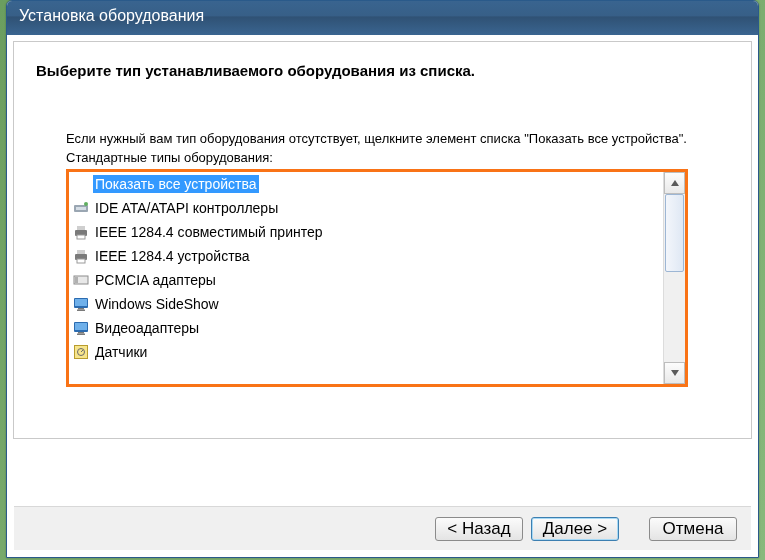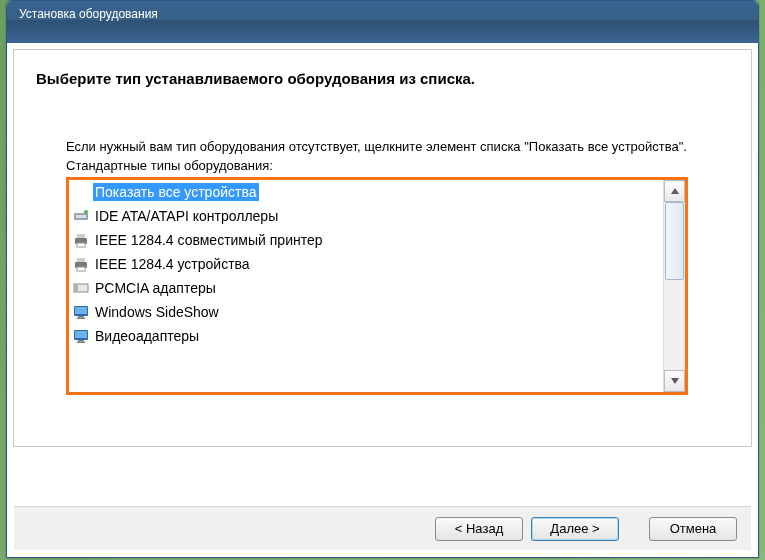--- a/index.html
+++ b/index.html
@@ -18,25 +18,25 @@
     top: 0;
     width: 753px;
     height: 558px;
     background: #fff;
     border: 1px solid #2a5a8a;
     border-radius: 6px 6px 0 0;
     overflow: hidden;
     box-shadow: 0 0 2px rgba(0,0,0,.3);
   }
   .titlebar {
-    height: 42px;
+    height: 34px;
     background: linear-gradient(to bottom, #39648f 0%, #375f87 45%, #2f5174 46%, #3a6590 100%);
     color: #fff;
     padding: 6px 12px 0 12px;
-    font-size: 12px;
+    font-size: 16px;
   }
   .panel-outer {
     margin: 6px;
     height: 398px;
     border: 1px solid #c9c9c9;
     background: #fff;
   }
   .header-strip {
     padding: 20px 22px 0 22px;
     height: 80px;
@@ -141,21 +141,21 @@
     padding-right: 14px;
     gap: 8px;
   }
   .btn {
     height: 24px;
     min-width: 88px;
     padding: 0 10px;
     border: 1px solid #8b8b8b;
     border-radius: 3px;
     background: linear-gradient(to bottom,#fbfbfb,#e4e4e4);
-    font-size: 13px;
+    font-size: 17px;
     color: #000;
     cursor: pointer;
     display: flex;
     align-items: center;
     justify-content: center;
   }
   .btn.primary {
     border: 1px solid #3c7fb1;
     box-shadow: inset 0 0 0 1px #A7D9F5;
   }
@@ -225,20 +225,28 @@
               <span class="lbl">Windows SideShow</span>
             </div>
             <div class="item">
               <span class="ic"><svg width="16" height="16" viewBox="0 0 16 16">
                   <rect x="1" y="2" width="14" height="10" fill="#2b6bb0" rx="1"></rect>
                   <rect x="2" y="3" width="12" height="7" fill="#6fb0ea"></rect>
                   <rect x="5" y="12" width="6" height="1.5" fill="#7a7a7a"></rect>
                   <rect x="4" y="13.5" width="8" height="1.5" fill="#7a7a7a"></rect>
                 </svg></span>
               <span class="lbl">Видеоадаптеры</span>
+            </div>
+            <div class="item">
+              <span class="ic"><svg width="16" height="16" viewBox="0 0 16 16">
+                  <rect x="1.5" y="1.5" width="13" height="13" fill="#f7e58b" stroke="#b89c2e"></rect>
+                  <circle cx="8" cy="8" r="3.5" fill="none" stroke="#6b6b6b" stroke-width="1"></circle>
+                  <line x1="8" y1="8" x2="10" y2="6" stroke="#6b6b6b"></line>
+                </svg></span>
+              <span class="lbl">Датчики</span>
             </div>
           </div>
 
         <div class="vsb">
           <div class="sb-btn">
             <svg width="8" height="6" viewBox="0 0 8 6">
                 <path d="M4 0 L8 6 H0 Z" fill="#5a5a5a"></path>
               </svg>
           </div>
           <div class="sb-track">

